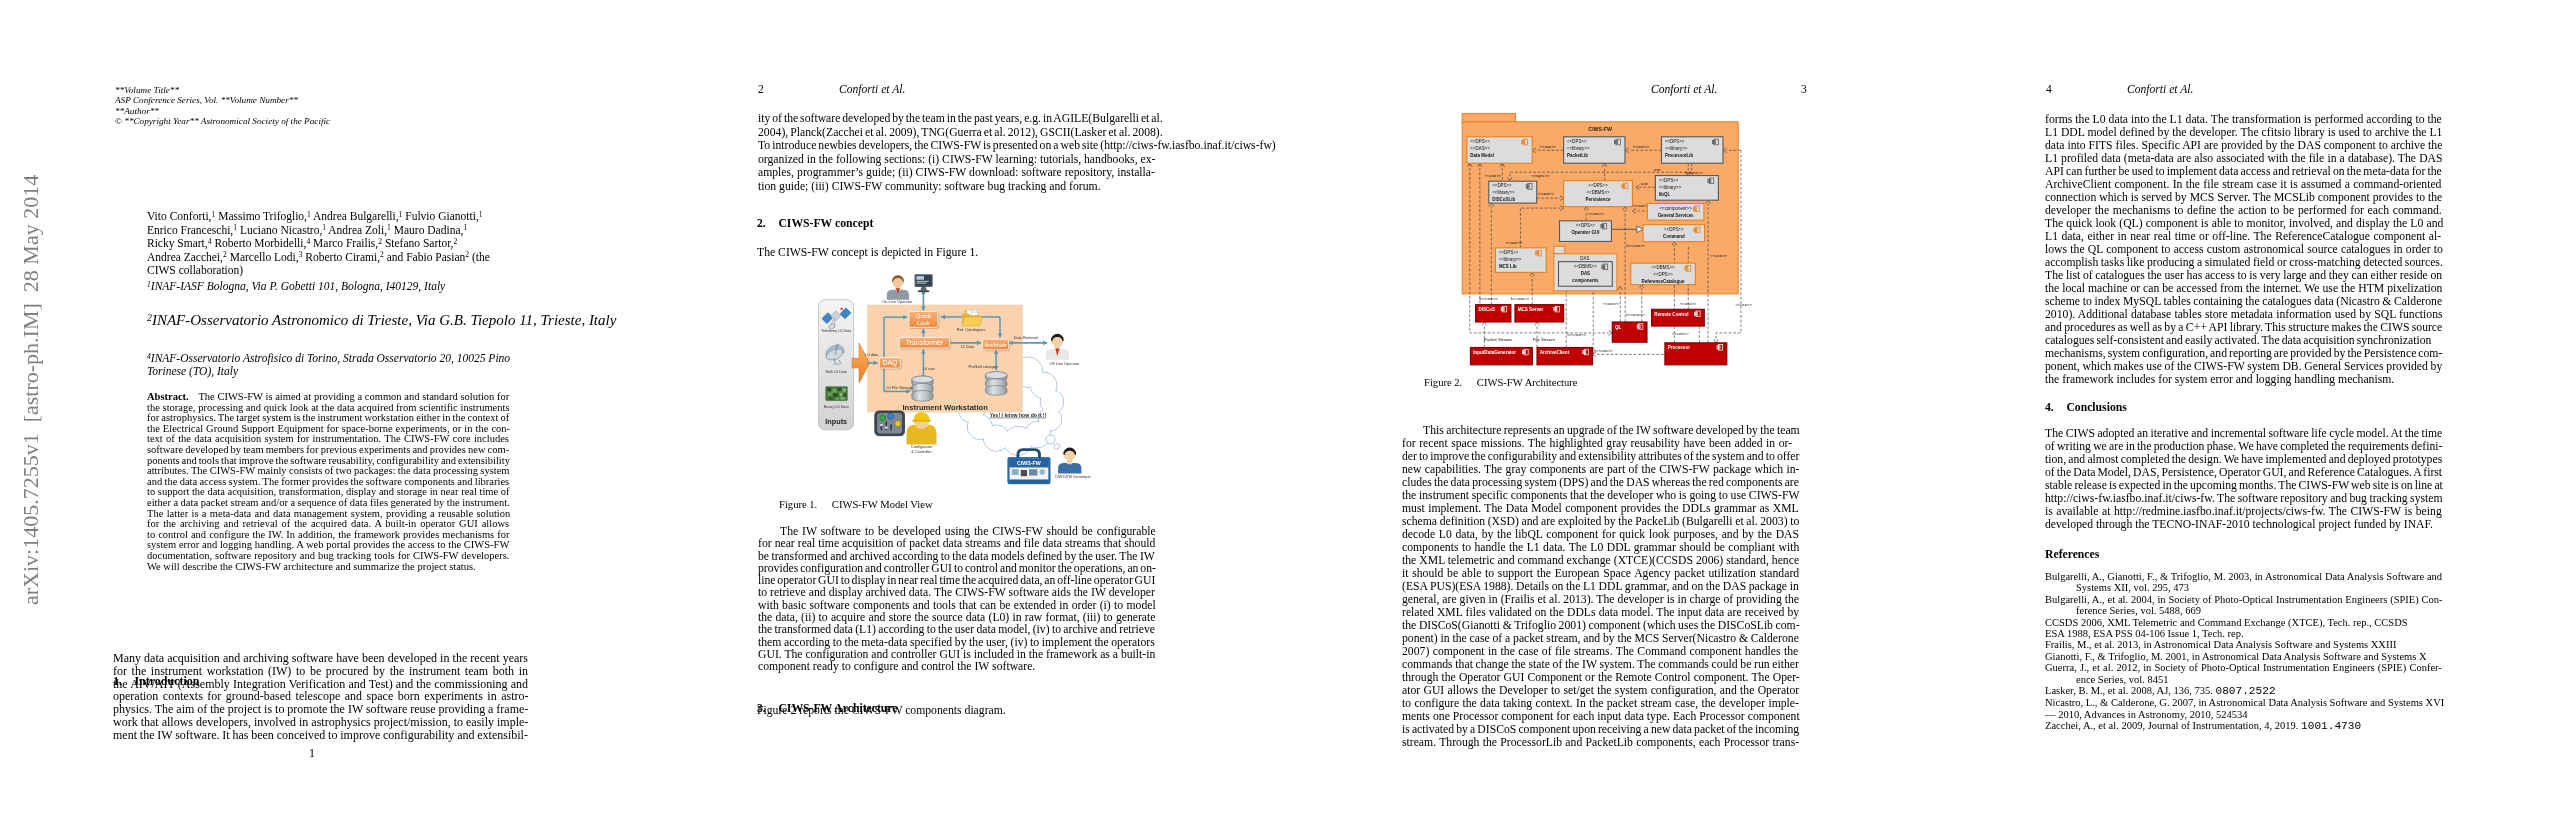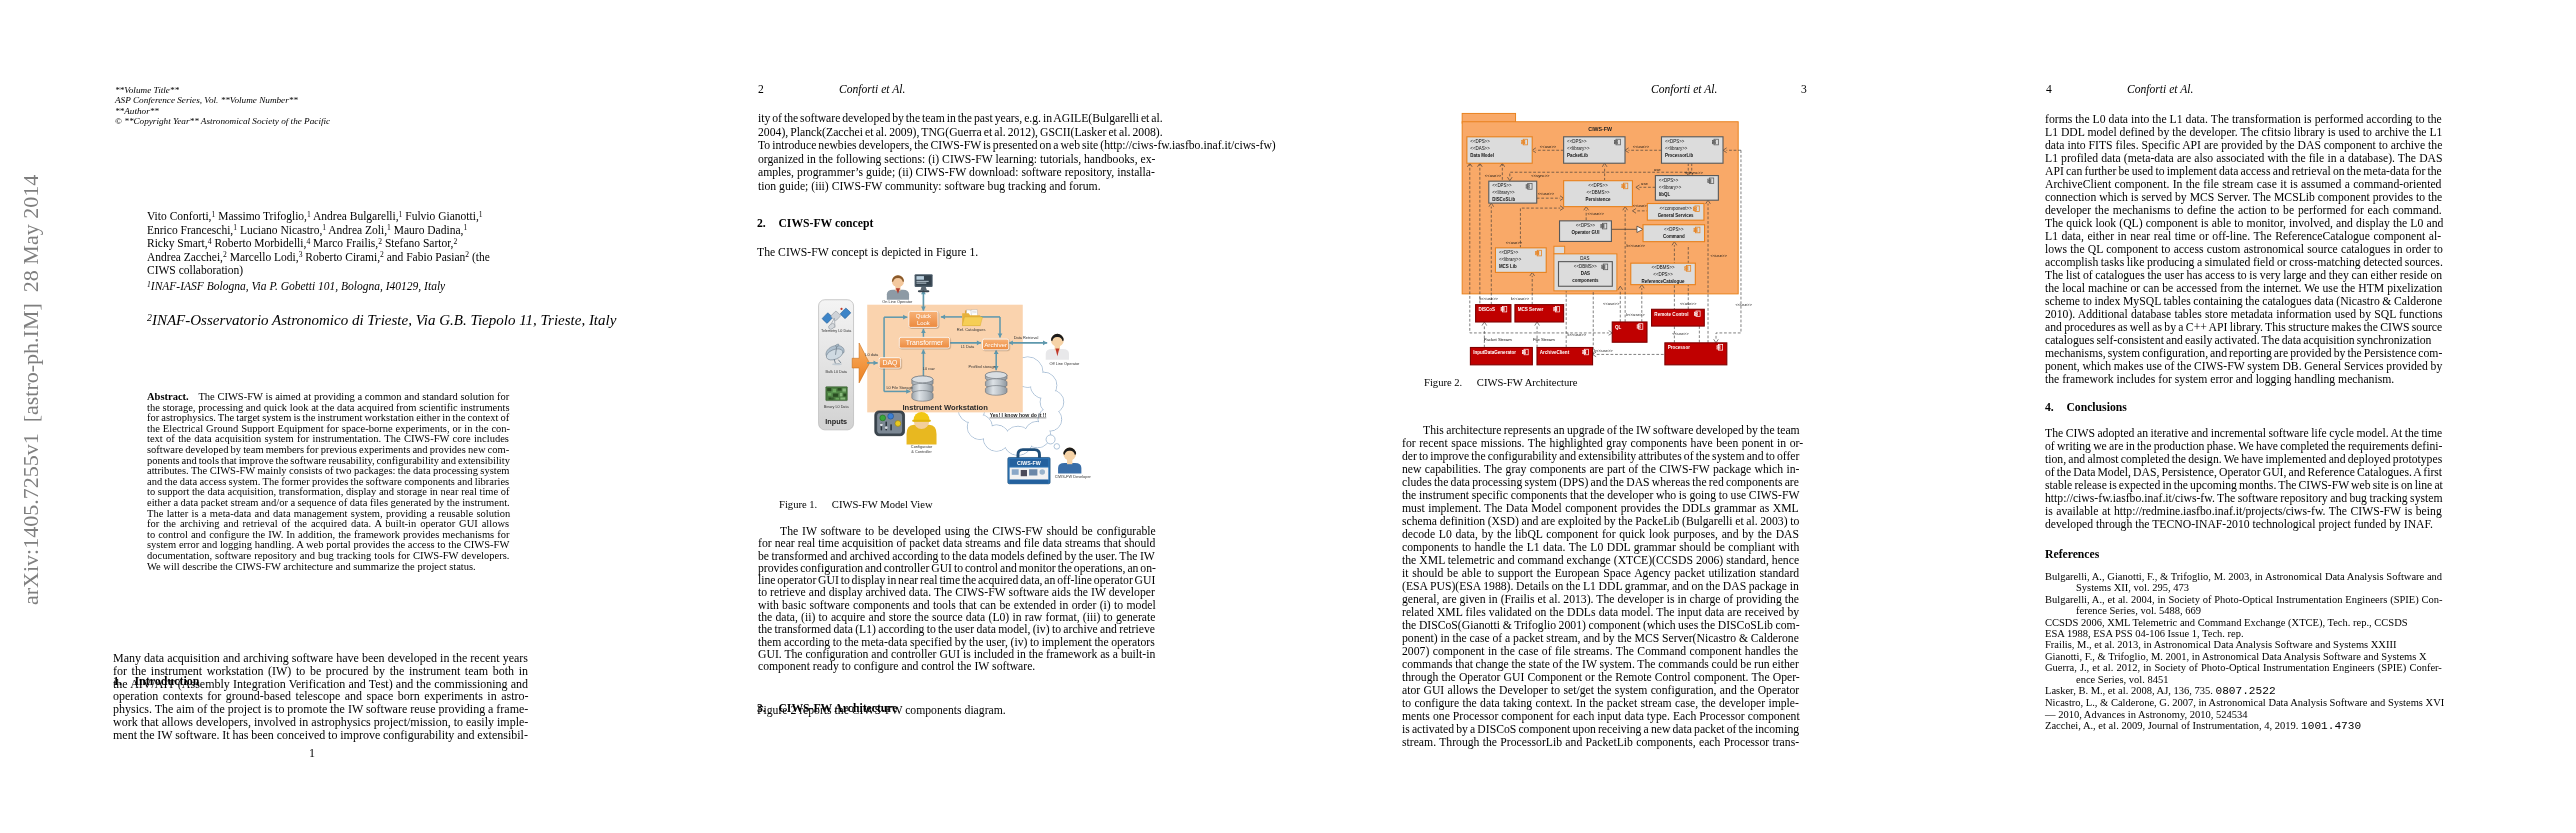--- a/index.html
+++ b/index.html
@@ -13,20 +13,24 @@
       <div id="L0007" class="lnn">Enrico Franceschi,<sup>1</sup> Luciano Nicastro,<sup>1</sup> Andrea Zoli,<sup>1</sup> Mauro Dadina,<sup>1</sup></div>
       <div id="L0008" class="lnn">Ricky Smart,<sup>4</sup> Roberto Morbidelli,<sup>4</sup> Marco Frailis,<sup>2</sup> Stefano Sartor,<sup>2</sup></div>
       <div id="L0009" class="lnn">Andrea Zacchei,<sup>2</sup> Marcello Lodi,<sup>3</sup> Roberto Cirami,<sup>2</sup> and Fabio Pasian<sup>2</sup> (the</div>
       <div id="L0010" class="lnn">CIWS collaboration)</div>
     </div>
     <div class="b it" style="left:147px;top:280px;width:375px;font-size:11.5px;line-height:12.6px">
       <div id="L0011" class="lnn"><sup>1</sup>INAF-IASF Bologna, Via P. Gobetti 101, Bologna, I40129, Italy</div>
     </div>
     <div class="b it" style="left:147px;top:314px;width:375px;font-size:15px;line-height:12.6px">
       <div id="L0012" class="lnn"><sup>2</sup>INAF-Osservatorio Astronomico di Trieste, Via G.B. Tiepolo 11, Trieste, Italy</div>
+    </div>
+    <div class="b it" style="left:147px;top:352px;width:375px;font-size:11.5px;line-height:12.6px">
+      <div id="L0015" class="lnn"><sup>4</sup>INAF-Osservatorio Astrofisico di Torino, Strada Osservatorio 20, 10025 Pino</div>
+      <div id="L0016" class="lnn">Torinese (TO), Italy</div>
     </div>
     <div class="b " style="left:147px;top:392px;width:364px;font-size:10.5px;line-height:10.6px">
       <div id="L0017" class="ln" style="word-spacing:0.1px"><span class="bf">Abstract.</span><span style="display:inline-block;width:9.7px"></span>The CIWS-FW is aimed at providing a common and standard solution for</div>
       <div id="L0018" class="ln" style="word-spacing:0.1px">the storage, processing and quick look at the data acquired from scientific instruments</div>
       <div id="L0019" class="ln" style="word-spacing:-0.5px">for astrophysics. The target system is the instrument workstation either in the context of</div>
       <div id="L0020" class="ln" style="word-spacing:0.4px">the Electrical Ground Support Equipment for space-borne experiments, or in the con-</div>
       <div id="L0021" class="ln" style="word-spacing:0.7px">text of the data acquisition system for instrumentation.  The CIWS-FW core includes</div>
       <div id="L0022" class="ln" style="word-spacing:-0.5px">software developed by team members for previous experiments and provides new com-</div>
       <div id="L0023" class="ln" style="word-spacing:-0.7px">ponents and tools that improve the software reusability, configurability and extensibility</div>
       <div id="L0024" class="ln" style="word-spacing:-0.2px">attributes. The CIWS-FW mainly consists of two packages: the data processing system</div>
@@ -78,21 +82,21 @@
       <div id="L0057" class="ln" style="word-spacing:-0.03px">GUI. The configuration and controller GUI is included in the framework as a built-in</div>
       <div id="L0058" class="lnn">component ready to configure and control the IW software.</div>
     </div>
     <div class="b bf" style="left:757px;top:702px;font-size:11.7px;line-height:14.6px;white-space:nowrap;"><span class="secnum" style="width:21.4px">3.</span>CIWS-FW Architecture</div>
     <div class="b " style="left:757px;top:704px;font-size:11.7px;line-height:14.6px;white-space:nowrap;">Figure 2 reports the CIWS-FW components diagram.</div>
     <div class="b it" style="left:1651px;top:83px;font-size:11.6px;line-height:14.5px;white-space:nowrap;">Conforti et Al.</div>
     <div class="b " style="left:1801px;top:83px;font-size:11.6px;line-height:14.5px;white-space:nowrap;">3</div>
     <div class="b " style="left:1424px;top:376px;font-size:10.6px;line-height:13.3px;white-space:nowrap;">Figure 2.<span style="display:inline-block;width:14.6px"></span>CIWS-FW Architecture</div>
     <div class="b " style="left:1402px;top:424px;width:396px;font-size:11.7px;line-height:13px">
       <div id="L0059" class="ln" style="word-spacing:-0.5px"><span style="display:inline-block;width:21px"></span>This architecture represents an upgrade of the IW software developed by the team</div>
-      <div id="L0060" class="ln" style="word-spacing:0.6px">for recent space missions.  The highlighted gray components have been ponent in or-</div>
+      <div id="L0060" class="ln" style="word-spacing:0.6px">for recent space missions.  The highlighted gray reusability have been added in or-</div>
       <div id="L0061" class="ln" style="word-spacing:-0.8px">der to improve the configurability and extensibility attributes of the system and to offer</div>
       <div id="L0062" class="ln" style="word-spacing:0.4px">new capabilities.  The gray components are part of the CIWS-FW package which in-</div>
       <div id="L0063" class="ln" style="word-spacing:-0.7px">cludes the data processing system (DPS) and the DAS whereas the red components are</div>
       <div id="L0064" class="ln" style="word-spacing:-0.2px">the instrument specific components that the developer who is going to use CIWS-FW</div>
       <div id="L0065" class="ln" style="word-spacing:0.5px">must implement.  The Data Model component provides the DDLs grammar as XML</div>
       <div id="L0066" class="ln" style="word-spacing:-0.3px">schema definition (XSD) and are exploited by the PackeLib (Bulgarelli et al. 2003) to</div>
       <div id="L0067" class="ln" style="word-spacing:0.8px">decode L0 data, by the libQL component for quick look purposes, and by the DAS</div>
       <div id="L0068" class="ln" style="word-spacing:0.5px">components to handle the L1 data.  The L0 DDL grammar should be compliant with</div>
       <div id="L0069" class="ln" style="word-spacing:0.1px">the XML telemetric and command exchange (XTCE)(CCSDS 2006) standard, hence</div>
       <div id="L0070" class="ln" style="word-spacing:0.8px">it should be able to support the European Space Agency packet utilization standard</div>

